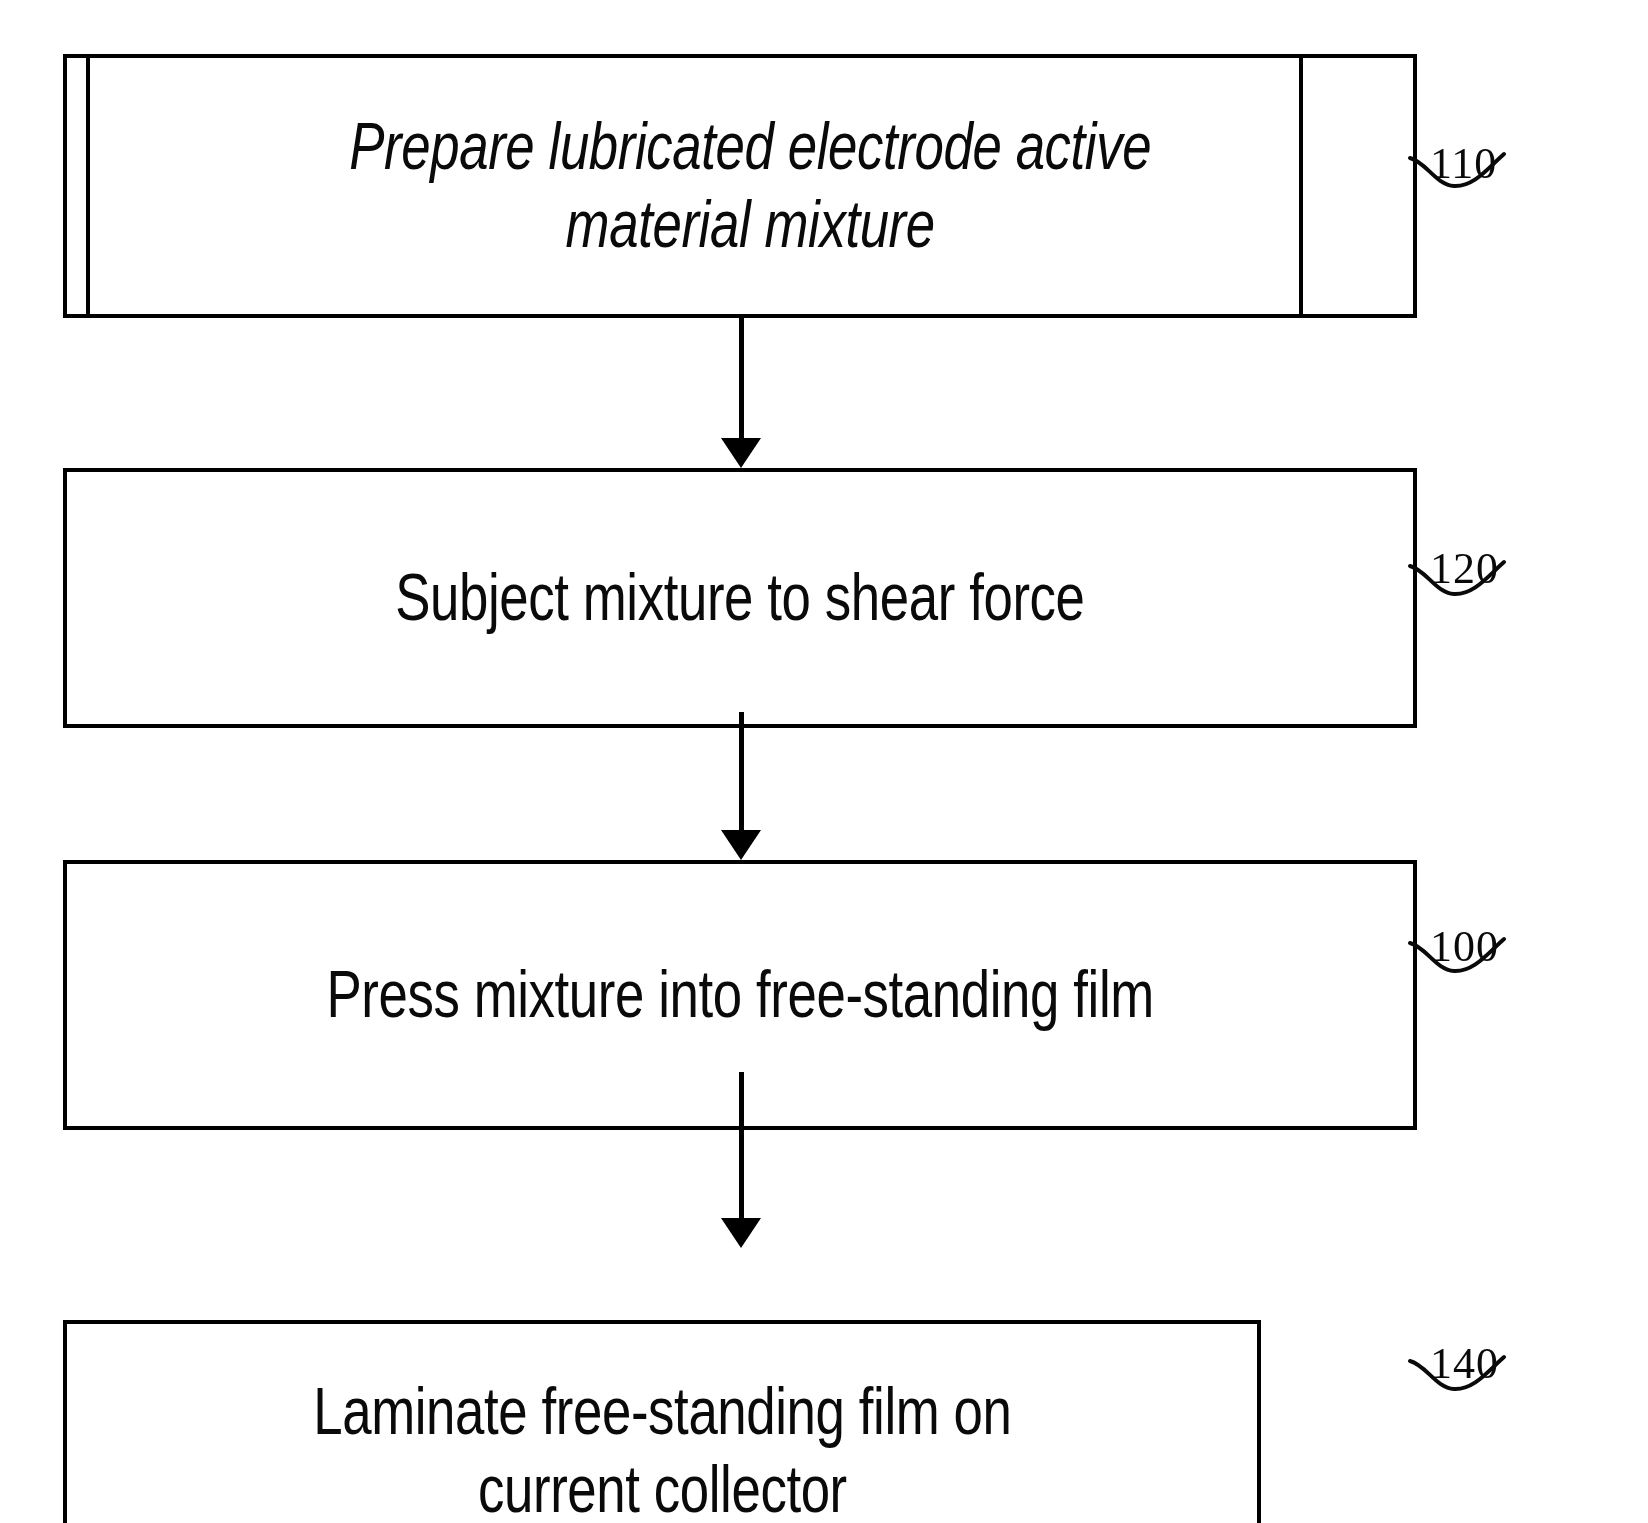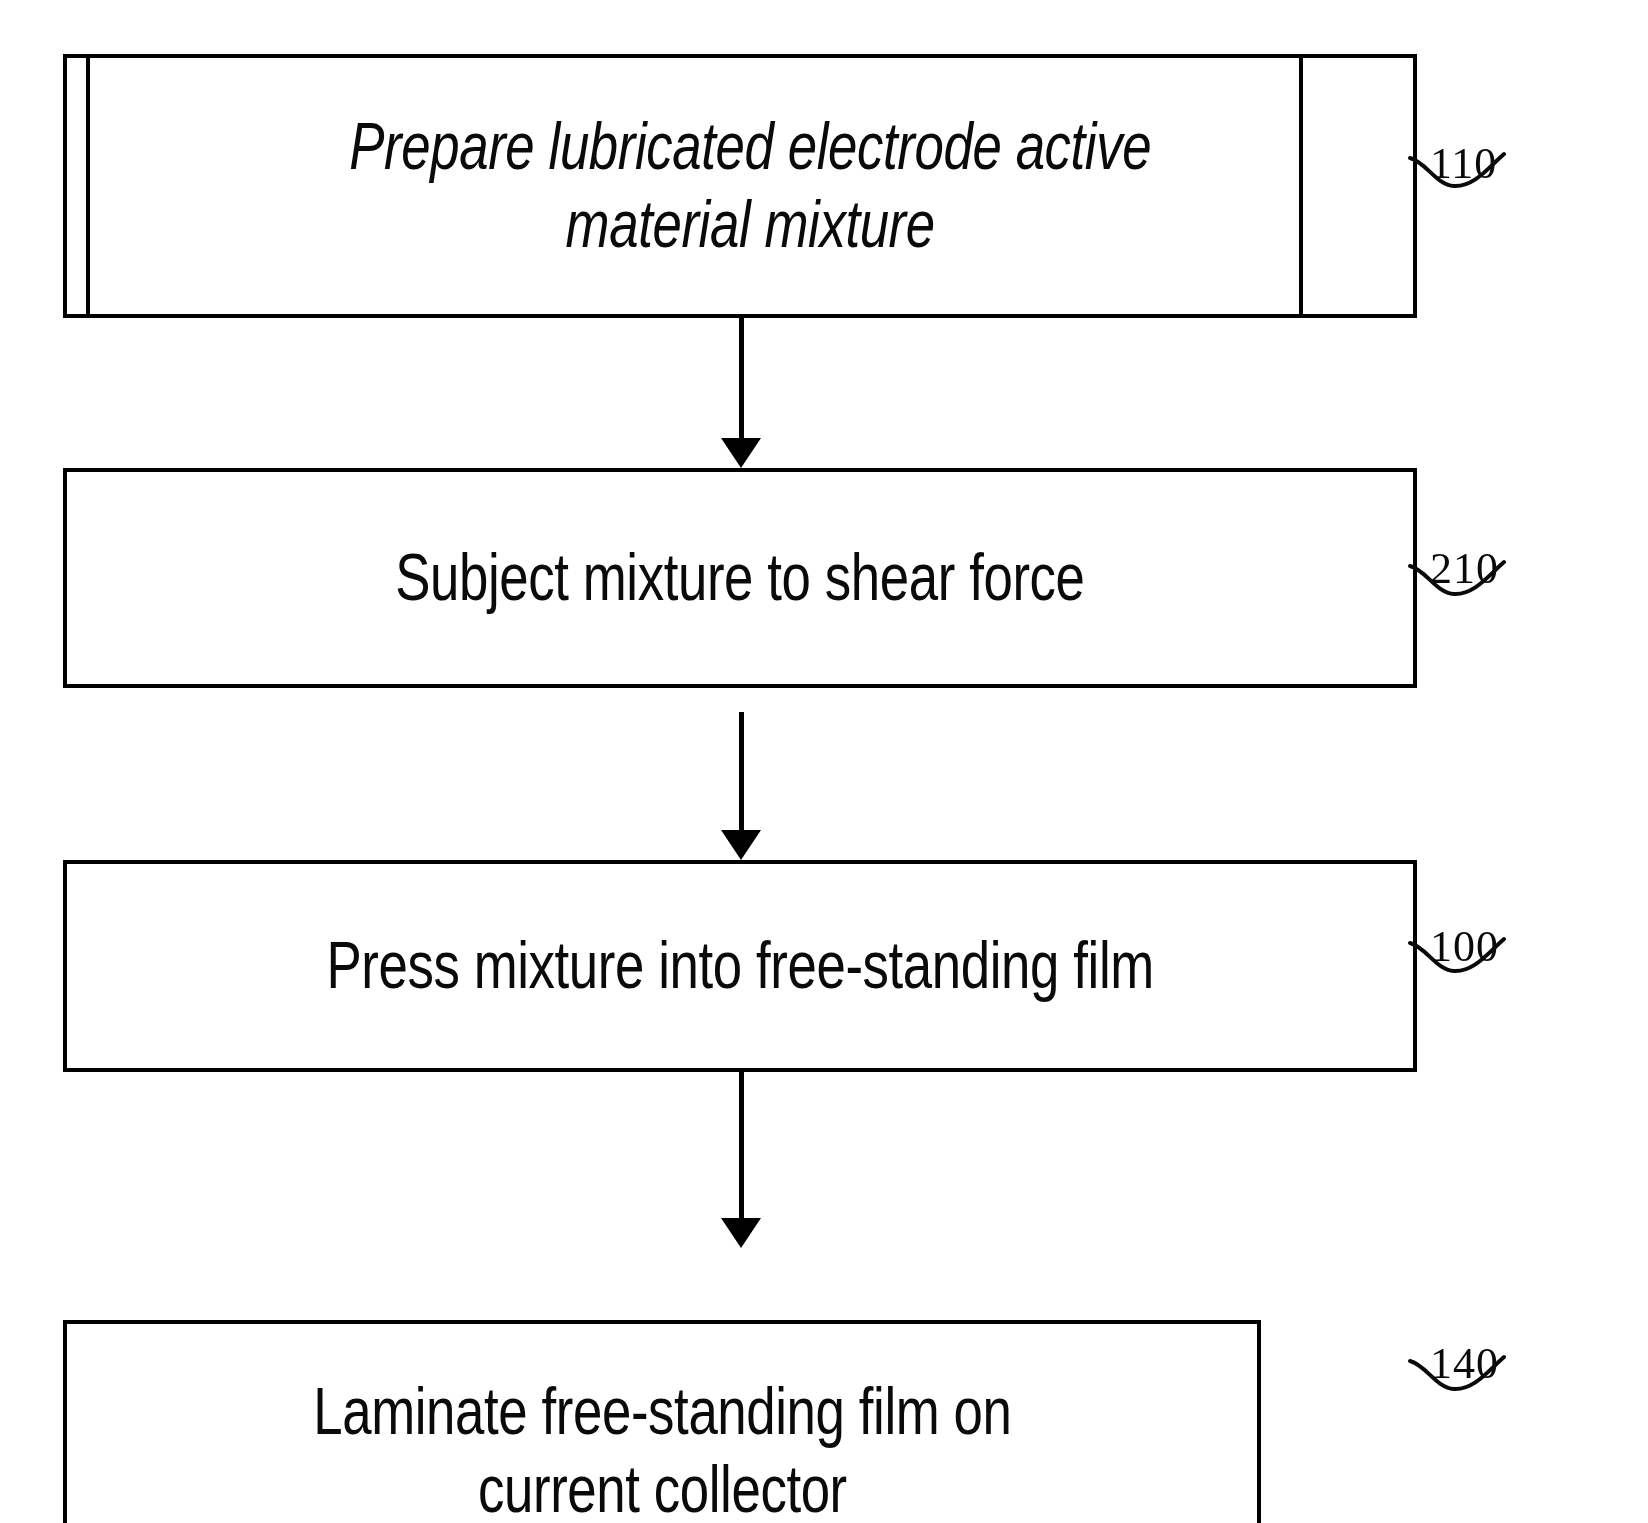--- a/index.html
+++ b/index.html
@@ -108,37 +108,37 @@
       <path d="M 2 18 C 18 22, 28 45, 46 46 C 66 47, 80 28, 96 14" stroke="#0a0a0a" stroke-width="4" fill="none" stroke-linecap="round"></path>
     </svg>
   </div>
   <div class="ref-label" style="left:1430px; top:138px;">110</div>
 
   <div class="connector" style="left:718px; top:318px; width:46px; height:150px;">
     <div class="stem" style="height:122px;"></div>
     <div class="head"></div>
   </div>
 
-  <div class="flow-box" id="box-120" style="left:63px; top:468px; width:1354px; height:220px;">
+  <div class="flow-box" id="box-120" style="left:63px; top:468px; width:1354px; height:260px;">
     <div class="box-text" style="font-size:66px; padding:0 40px;"><span>Subject mixture to shear force</span></div>
   </div>
 
   <div class="leader" style="left:1408px; top:548px; width:120px; height:60px;">
     <svg width="120" height="60" viewBox="0 0 120 60">
       <path d="M 2 18 C 18 22, 28 45, 46 46 C 66 47, 80 28, 96 14" stroke="#0a0a0a" stroke-width="4" fill="none" stroke-linecap="round"></path>
     </svg>
   </div>
-  <div class="ref-label" style="left:1430px; top:543px;">210</div>
+  <div class="ref-label" style="left:1430px; top:543px;">120</div>
 
   <div class="connector" style="left:718px; top:712px; width:46px; height:148px;">
     <div class="stem" style="height:120px;"></div>
     <div class="head"></div>
   </div>
 
-  <div class="flow-box" id="box-130" style="left:63px; top:860px; width:1354px; height:212px;">
+  <div class="flow-box" id="box-130" style="left:63px; top:860px; width:1354px; height:270px;">
     <div class="box-text" style="font-size:66px; padding:0 18px;"><span>Press mixture into free-standing film</span></div>
   </div>
 
   <div class="leader" style="left:1408px; top:925px; width:120px; height:60px;">
     <svg width="120" height="60" viewBox="0 0 120 60">
       <path d="M 2 18 C 18 22, 28 45, 46 46 C 66 47, 80 28, 96 14" stroke="#0a0a0a" stroke-width="4" fill="none" stroke-linecap="round"></path>
     </svg>
   </div>
   <div class="ref-label" style="left:1430px; top:921px;">100</div>
 

